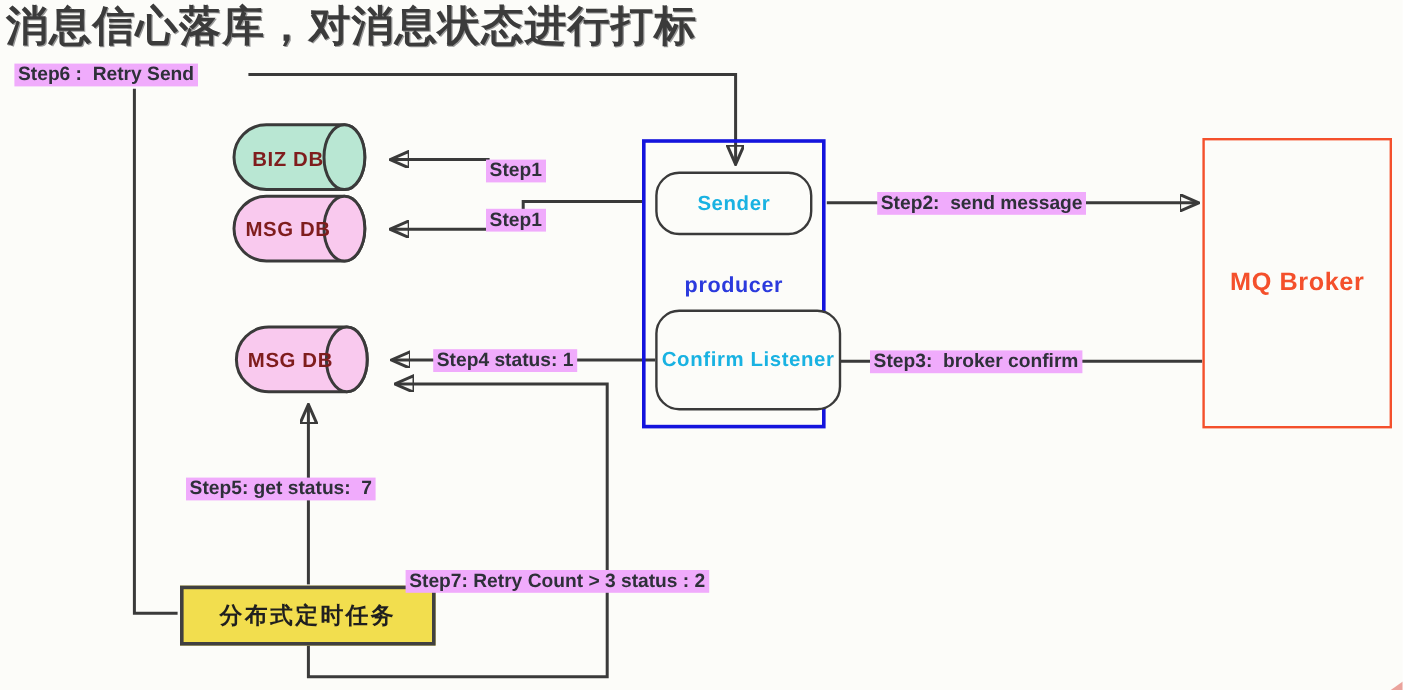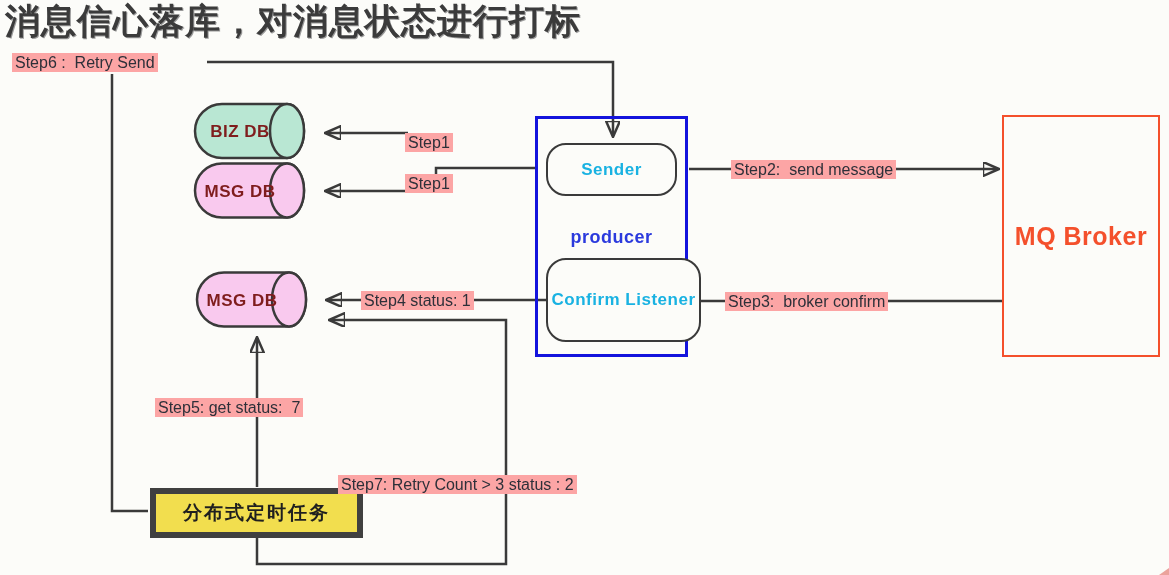--- a/index.html
+++ b/index.html
@@ -12,22 +12,22 @@
   svg.wires path{fill:none;stroke:#3a3a3a;stroke-width:2.5px;}
 
   .title{
     position:absolute;left:5px;top:-2px;z-index:3;
     font-size:35px;font-weight:bold;color:#3b3b3b;letter-spacing:1px;
     text-shadow:1px 1px 0 #9a9a9a;
     white-space:pre;
   }
   .lbl{
     position:absolute;z-index:3;
-    font-size:16px;font-weight:normal;color:#2e3039;
-    background:#fca5a5;padding:0 3px;line-height:19px;white-space:pre;
+    font-size:16px;font-weight:bold;color:#2e3039;
+    background:#f0abfc;padding:0 3px;line-height:19px;white-space:pre;
   }
   .cyl{position:absolute;z-index:2;}
   .cyl svg path,.cyl svg ellipse{stroke:#3a3a3a;stroke-width:2.5px;}
   .cyl-green svg path,.cyl-green svg ellipse{fill:#b9e7d3;}
   .cyl-pink svg path,.cyl-pink svg ellipse{fill:#f9c9ee;}
   .cyl-label{
     position:absolute;left:0;top:0;bottom:4px;width:96px;
     display:flex;align-items:center;justify-content:center;
     font-size:17px;font-weight:bold;color:#7f1d1d;letter-spacing:.5px;
   }
@@ -44,25 +44,25 @@
   .sender{left:546px;top:143px;width:131px;height:53px;}
   .confirm{left:546px;top:258px;width:155px;height:84px;}
   .producer-label{
     position:absolute;left:535px;top:227px;width:153px;z-index:2;
     text-align:center;font-size:18px;font-weight:bold;color:#2b3add;letter-spacing:.5px;
   }
   .broker{
     position:absolute;left:1002px;top:115px;width:158px;height:242px;z-index:2;
     border:2.5px solid #f4502c;box-sizing:border-box;background:#fcfcf9;
     display:flex;align-items:center;justify-content:center;
-    font-size:25px;font-weight:bold;color:#f4502c;letter-spacing:.5px;
+    font-size:21px;font-weight:bold;color:#f4502c;letter-spacing:.5px;
   }
   .task{
     position:absolute;left:150px;top:488px;width:213px;height:50px;z-index:2;
-    background:#f2de4e;border:6px solid #404040;box-sizing:border-box;
+    background:#f2de4e;border:3px solid #404040;box-sizing:border-box;
     display:flex;align-items:center;justify-content:center;
     font-size:19px;font-weight:bold;color:#1f1f1f;letter-spacing:2px;
   }
   .corner-artifact{
     position:absolute;right:0;bottom:0;z-index:1;width:0;height:0;
     border-left:10px solid transparent;border-bottom:7px solid rgba(220,90,80,.55);
   }
 </style>
 </head>
 <body>

